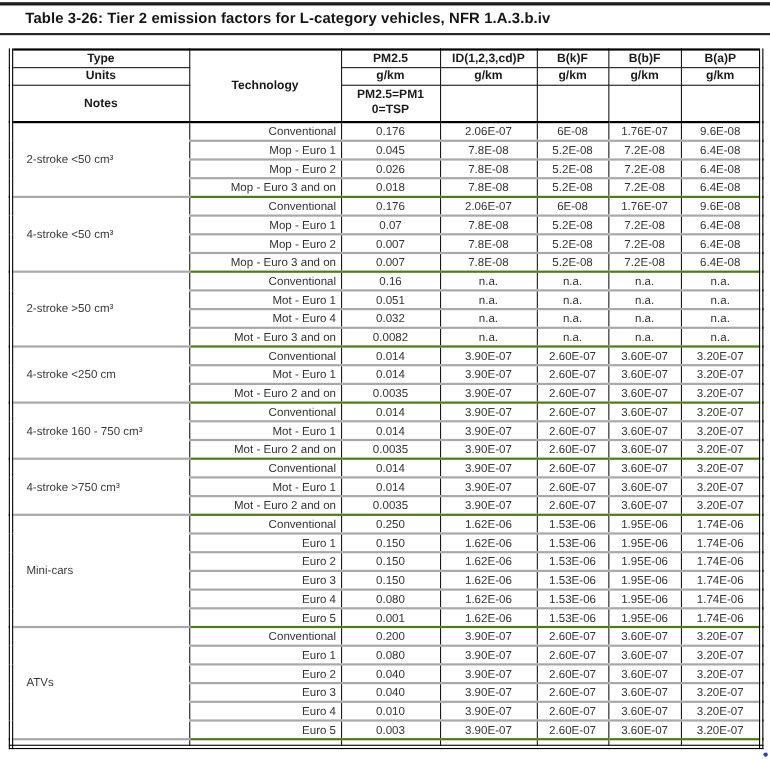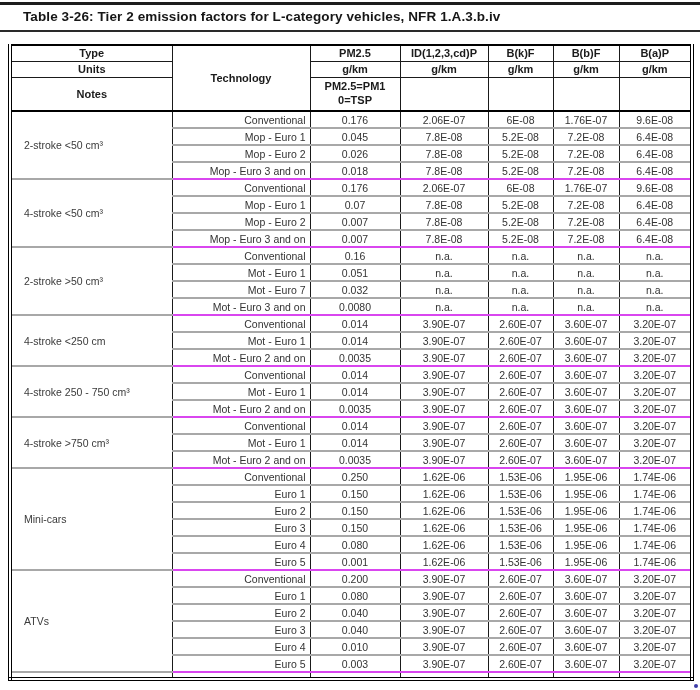--- a/index.html
+++ b/index.html
@@ -65,21 +65,21 @@
     height: 17px;
     border-bottom: 2px solid #a8a8a8;
     color: #333;
     text-align: center; vertical-align: middle;
   }
   .ef tbody td.type-cell {
     text-align: left; padding-left: 12px; color: #3a3a3a;
     vertical-align: middle;
   }
   .ef tbody td.tech-cell { text-align: right; padding-left: 6px; }
-  .ef tbody tr.group-end td { border-bottom: 2px solid #d946ef; }
+  .ef tbody tr.group-end td { border-bottom: 2px solid #4d7c0f; }
   .ef tbody tr.spacer td { height: 7px; border-bottom: none; }
 
   .footnote-dot {
     position: absolute; left: 694px; top: 684px;
     width: 4px; height: 4px; border-radius: 50%;
     background: #3c3ca8;
   }
 </style>
 </head>
 <body>
@@ -210,30 +210,30 @@
         </tr>
         <tr>
           <td class="tech-cell">Mot - Euro 1</td>
           <td class="val-cell">0.051</td>
           <td class="val-cell">n.a.</td>
           <td class="val-cell">n.a.</td>
           <td class="val-cell">n.a.</td>
           <td class="val-cell">n.a.</td>
         </tr>
         <tr>
-          <td class="tech-cell">Mot - Euro 7</td>
+          <td class="tech-cell">Mot - Euro 4</td>
           <td class="val-cell">0.032</td>
           <td class="val-cell">n.a.</td>
           <td class="val-cell">n.a.</td>
           <td class="val-cell">n.a.</td>
           <td class="val-cell">n.a.</td>
         </tr>
         <tr class="group-end">
           <td class="tech-cell">Mot - Euro 3 and on</td>
-          <td class="val-cell">0.0080</td>
+          <td class="val-cell">0.0082</td>
           <td class="val-cell">n.a.</td>
           <td class="val-cell">n.a.</td>
           <td class="val-cell">n.a.</td>
           <td class="val-cell">n.a.</td>
         </tr>
         <tr>
           <td class="type-cell" rowspan="3">4-stroke &lt;250 cm</td>
           <td class="tech-cell">Conventional</td>
           <td class="val-cell">0.014</td>
           <td class="val-cell">3.90E-07</td>
@@ -251,21 +251,21 @@
         </tr>
         <tr class="group-end">
           <td class="tech-cell">Mot - Euro 2 and on</td>
           <td class="val-cell">0.0035</td>
           <td class="val-cell">3.90E-07</td>
           <td class="val-cell">2.60E-07</td>
           <td class="val-cell">3.60E-07</td>
           <td class="val-cell">3.20E-07</td>
         </tr>
         <tr>
-          <td class="type-cell" rowspan="3">4-stroke 250 - 750 cm³</td>
+          <td class="type-cell" rowspan="3">4-stroke 160 - 750 cm³</td>
           <td class="tech-cell">Conventional</td>
           <td class="val-cell">0.014</td>
           <td class="val-cell">3.90E-07</td>
           <td class="val-cell">2.60E-07</td>
           <td class="val-cell">3.60E-07</td>
           <td class="val-cell">3.20E-07</td>
         </tr>
         <tr>
           <td class="tech-cell">Mot - Euro 1</td>
           <td class="val-cell">0.014</td>

